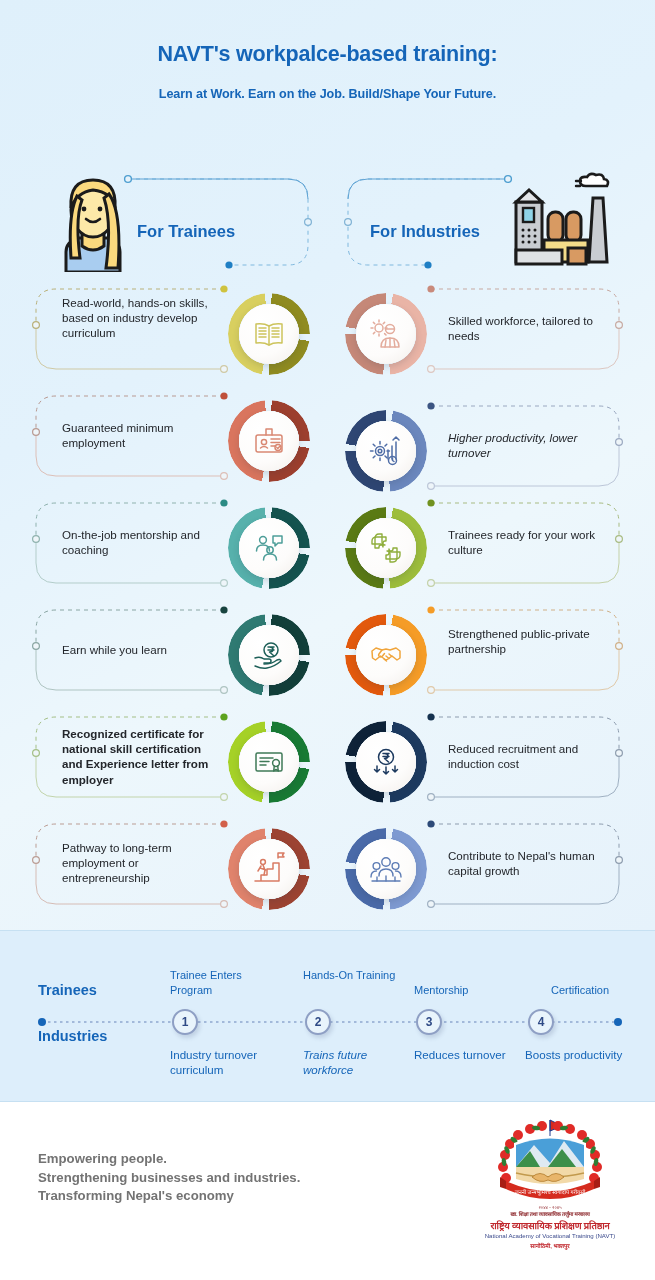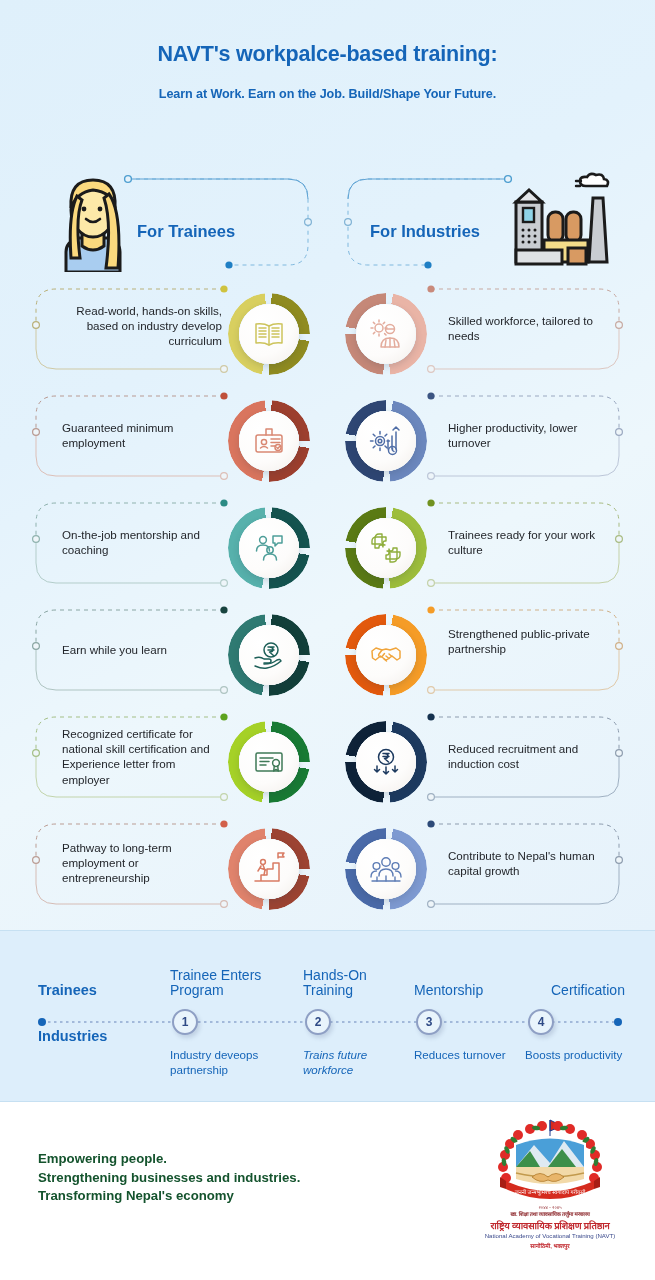--- a/index.html
+++ b/index.html
@@ -114,21 +114,21 @@
     font-weight: bold;
   }
   .tl-label.trainees   { left: 38px; top: 982px; }
   .tl-label.industries { left: 38px; top: 1028px; }
 
   .tl-line { position: absolute; left: 0; top: 1000px; width: 655px; height: 45px; }
 
   .tl-top {
     position: absolute;
     color: #1565b8;
-    font-size: 14px;
+    font-size: 11px;
     line-height: 14.5px;
     width: 110px;
   }
   .tl-bot {
     position: absolute;
     color: #1565b8;
     font-size: 11.6px;
     line-height: 14.5px;
     width: 110px;
   }
@@ -146,21 +146,21 @@
   }
 
   
   .footer {
     position: absolute; left: 0; top: 1102px;
     width: 655px; height: 178px;
     background: #ffffff;
   }
   .footer-text {
     position: absolute; left: 38px; top: 1150px;
-    color: #14532d;
+    color: #737373;
     font-size: 13.2px;
     font-weight: bold;
     line-height: 18.5px;
   }
   .logo-wrap { position: absolute; left: 470px; top: 1115px; width: 160px; height: 150px; }
   .logo-text-np {
     position: absolute; left: 470px; top: 1215px; width: 160px;
     text-align: center; color: #c0272d; font-weight: bold; font-size: 8.2px;
     letter-spacing: -0.2px;
   }
@@ -255,21 +255,21 @@
           <svg class="ring-icon" viewBox="0 0 34 34">
             <g fill="none" stroke="#cdc45c" stroke-width="1.5" stroke-linecap="round" stroke-linejoin="round">
               <path d="M17 9 Q12 6 4 7 L4 26 Q12 25 17 28 Q22 25 30 26 L30 7 Q22 6 17 9 Z"></path>
               <path d="M17 9 L17 28"></path>
               <path d="M7 11 h7 M7 14 h7 M7 17 h7 M7 20 h7"></path>
               <path d="M20 11 h7 M20 14 h7 M20 17 h7 M20 20 h7"></path>
             </g>
           </svg>
         </div>
       </div>
-      <div class="row-text" style="top:20px;text-align:right;">Read-world, hands-on skills, based on industry develop curriculum</div>
+      <div class="row-text" style="top:12px;">Read-world, hands-on skills, based on industry develop curriculum</div>
     </div>
 
     <div class="row left" style="top:390px;">
       <svg class="conn-svg" viewBox="0 0 655 105">
         <path d="M224 6 L56 6 Q36 6 36 26 L36 38" fill="none" stroke="#b99a92" stroke-width="1" stroke-dasharray="4 4"></path>
         <path d="M36 46 L36 66 Q36 86 56 86 L224 86" fill="none" stroke="#ddbfb7" stroke-width="1"></path>
         <circle cx="224" cy="6" r="3.6" fill="#c0503a"></circle>
         <circle cx="36" cy="42" r="3.4" fill="#eef5f9" stroke="#b99a92" stroke-width="1.2"></circle>
         <circle cx="224" cy="86" r="3.4" fill="#eef5f9" stroke="#ddbfb7" stroke-width="1.2"></circle>
       </svg>
@@ -359,21 +359,21 @@
           <svg class="ring-icon" viewBox="0 0 34 34">
             <g fill="none" stroke="#3f7a57" stroke-width="1.5" stroke-linecap="round" stroke-linejoin="round">
               <rect x="4" y="8" width="26" height="18" rx="1.5"></rect>
               <path d="M8 13 h13 M8 16.5 h9 M8 20 h6"></path>
               <circle cx="24" cy="18" r="3.4"></circle>
               <path d="M22.3 21 l-0.6 5 l2.3 -1.6 l2.3 1.6 l-0.6 -5"></path>
             </g>
           </svg>
         </div>
       </div>
-      <div class="row-text" style="top:15px;">Recognized certificate for national skill certification and Experience letter from employer</div>
+      <div class="row-text" style="top:15px;font-weight:bold;">Recognized certificate for national skill certification and Experience letter from employer</div>
     </div>
 
     <div class="row left" style="top:818px;">
       <svg class="conn-svg" viewBox="0 0 655 105">
         <path d="M224 6 L56 6 Q36 6 36 26 L36 38" fill="none" stroke="#bb9d94" stroke-width="1" stroke-dasharray="4 4"></path>
         <path d="M36 46 L36 66 Q36 86 56 86 L224 86" fill="none" stroke="#d6bcb5" stroke-width="1"></path>
         <circle cx="224" cy="6" r="3.6" fill="#d2604a"></circle>
         <circle cx="36" cy="42" r="3.4" fill="#eef5f9" stroke="#bb9d94" stroke-width="1.2"></circle>
         <circle cx="224" cy="86" r="3.4" fill="#eef5f9" stroke="#d6bcb5" stroke-width="1.2"></circle>
       </svg>
@@ -414,21 +414,21 @@
               <path d="M17 12 h8"></path>
               <path d="M12 30 q0 -9 9 -9 q9 0 9 9 z"></path>
               <path d="M21 21 v9 M17 23 l-1 7 M25 23 l1 7"></path>
             </g>
           </svg>
         </div>
       </div>
       <div class="row-text" style="top:30px;">Skilled workforce, tailored to needs</div>
     </div>
 
-    <div class="row right" style="top:390px;">
+    <div class="row right" style="top:400px;font-style:italic;">
       <svg class="conn-svg" viewBox="0 0 655 105">
         <path d="M431 6 L599 6 Q619 6 619 26 L619 38" fill="none" stroke="#9aa8c0" stroke-width="1" stroke-dasharray="4 4"></path>
         <path d="M619 46 L619 66 Q619 86 599 86 L431 86" fill="none" stroke="#bcc6d8" stroke-width="1"></path>
         <circle cx="431" cy="6" r="3.6" fill="#3c5582"></circle>
         <circle cx="619" cy="42" r="3.4" fill="#eef5f9" stroke="#9aa8c0" stroke-width="1.2"></circle>
         <circle cx="431" cy="86" r="3.4" fill="#eef5f9" stroke="#bcc6d8" stroke-width="1.2"></circle>
       </svg>
       <div class="ring" style="left:345px; top:10px;">
         <div class="ring-ring" style="background: conic-gradient(from 184deg, #2e4673 0deg 86deg, transparent 86deg 96deg, #2e4673 96deg 176deg, transparent 176deg 186deg, #6b87bd 186deg 350deg, transparent 350deg 360deg);
                     -webkit-mask: radial-gradient(circle, transparent 0 30px, #000 30.5px); mask: radial-gradient(circle, transparent 0 30px, #000 30.5px);"></div>
@@ -571,21 +571,21 @@
   <div class="tl-num" style="left:172px; top:1009px;">1</div>
   <div class="tl-num" style="left:305px; top:1009px;">2</div>
   <div class="tl-num" style="left:416px; top:1009px;">3</div>
   <div class="tl-num" style="left:528px; top:1009px;">4</div>
 
   <div class="tl-top" style="left:170px; top:968px;">Trainee Enters Program</div>
   <div class="tl-top" style="left:303px; top:968px;">Hands-On Training</div>
   <div class="tl-top" style="left:414px; top:983px;">Mentorship</div>
   <div class="tl-top" style="left:551px; top:983px;">Certification</div>
 
-  <div class="tl-bot" style="left:170px; top:1048px;">Industry deveops partnership</div>
+  <div class="tl-bot" style="left:170px; top:1048px;">Industry turnover curriculum</div>
   <div class="tl-bot" style="left:303px; top:1048px;font-style:italic;">Trains future workforce</div>
   <div class="tl-bot" style="left:414px; top:1048px;">Reduces turnover</div>
   <div class="tl-bot" style="left:525px; top:1048px;">Boosts productivity</div>
 
   <div class="footer"></div>
   <div class="footer-text">
     <div>Empowering people.</div>
     <div>Strengthening businesses and industries.</div>
     <div>Transforming Nepal's economy</div>
   </div>

